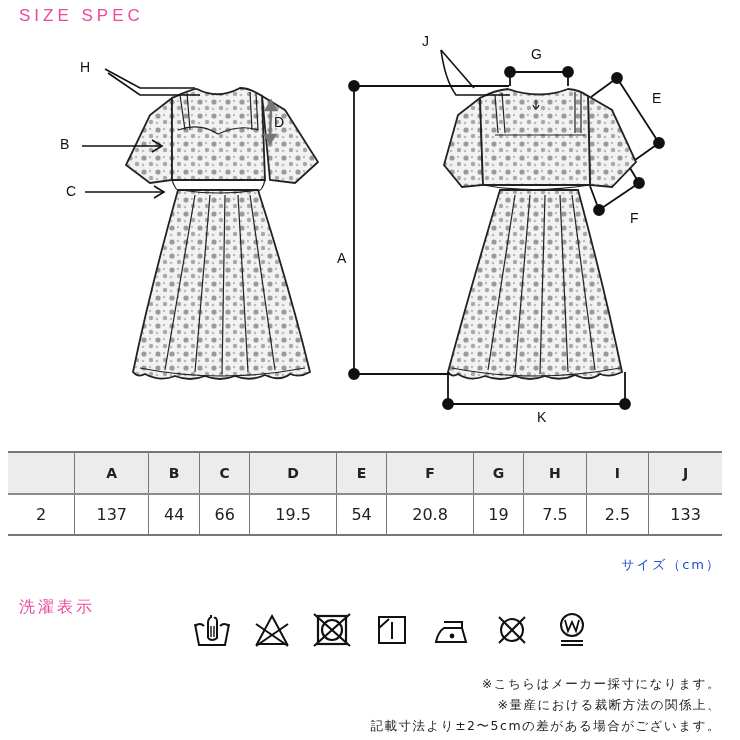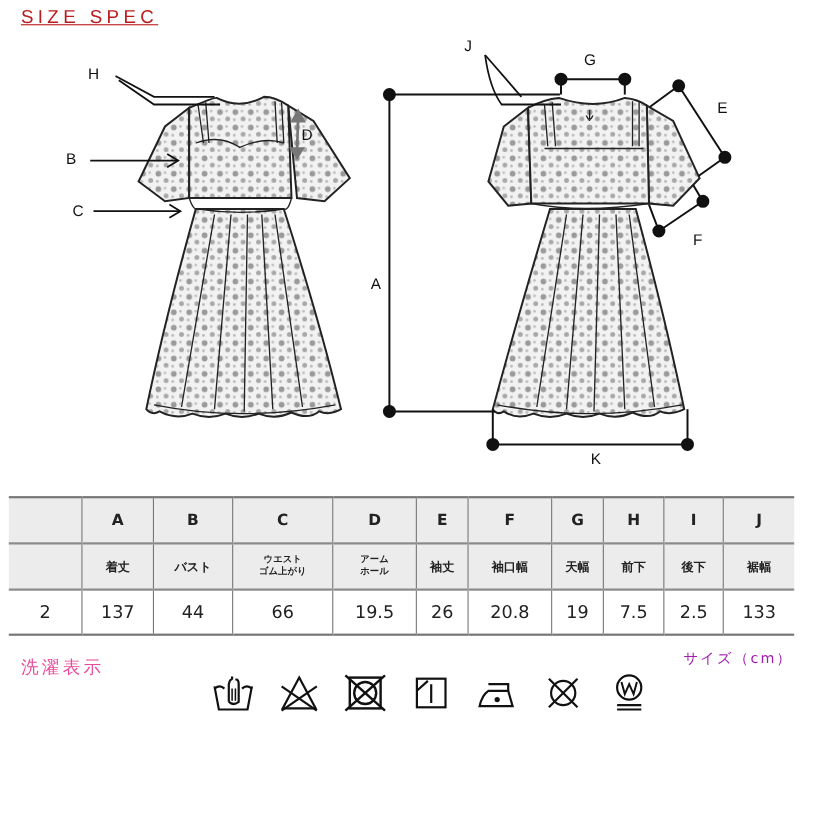--- a/index.html
+++ b/index.html
@@ -1,36 +1,36 @@
 <!DOCTYPE html>
 <html><head>
 <meta charset="utf-8">
 <style>
   html, body { margin:0; padding:0; background:#ffffff; }
   body { width:740px; height:740px; position:relative; overflow:hidden;
          font-family:"DejaVu Sans", sans-serif; color:#222; }
   .title { position:absolute; left:19px; top:6px; font-size:17px; letter-spacing:4px;
-           color:#b91c1c; font-family:"Liberation Sans", sans-serif;text-decoration:underline; }
+           color:#ec4899; font-family:"Liberation Sans", sans-serif; }
   svg.illus { position:absolute; left:0; top:0; }
   .lbl { position:absolute; font-size:14px; color:#111; font-family:"Liberation Sans", sans-serif; }
 
   table.spec { position:absolute; left:8px; top:451px; width:714px; border-collapse:collapse;
                font-family:"DejaVu Sans", sans-serif; }
   table.spec td { border-left:1px solid #777; border-right:1px solid #777; text-align:center; padding:0; }
   table.spec tr:first-child td { border-top:2px solid #777; }
   table.spec tr:last-child td { border-bottom:2px solid #777; }
   table.spec td:first-child { border-left:none; }
   table.spec td:last-child { border-right:none; }
   tr.letters td { background:#ececec; height:40px; font-size:14px; font-weight:bold; border-bottom:2px solid #8a8a8a; }
   tr.names td { background:#ececec; height:40px; font-size:11px; font-weight:bold; line-height:13px; border-bottom:2px solid #8a8a8a; }
   tr.names td.small { font-size:8.5px; line-height:11px; }
   tr.values td { height:39px; font-size:16px; background:#fff; }
   td.col0 { width:66px; }
 
-  .unit { position:absolute; right:19px; top:590px; font-size:13px; letter-spacing:2px; color:#a21caf; }
+  .unit { position:absolute; right:19px; top:556px; font-size:13px; letter-spacing:2px; color:#1d4ed8; }
   .wash-label { position:absolute; left:19px; top:597px; font-size:16px; letter-spacing:3px; color:#ec4899; }
   .care { position:absolute; left:182px; top:608px; display:flex; gap:0; }
   .care .ic { width:60px; height:44px; display:flex; align-items:center; justify-content:center; }
   .notes { position:absolute; right:19px; top:673px; text-align:right; font-size:12.5px;
            line-height:21px; letter-spacing:1.5px; color:#222; }
 </style>
 </head>
 <body>
 
 <div class="title">SIZE SPEC</div>
@@ -165,42 +165,27 @@
     <td>B</td>
     <td>C</td>
     <td>D</td>
     <td>E</td>
     <td>F</td>
     <td>G</td>
     <td>H</td>
     <td>I</td>
     <td>J</td>
   </tr>
-  <tr class="names">
-    <td class="col0"></td>
-    <td>着丈</td>
-    <td>バスト</td>
-    <td class="small" style="white-space:pre-line;">ウエスト
-ゴム上がり</td>
-    <td class="small" style="white-space:pre-line;">アーム
-ホール</td>
-    <td>袖丈</td>
-    <td>袖口幅</td>
-    <td>天幅</td>
-    <td>前下</td>
-    <td>後下</td>
-    <td>裾幅</td>
-  </tr>
   <tr class="values">
     <td class="col0">2</td>
     <td>137</td>
     <td>44</td>
     <td>66</td>
     <td>19.5</td>
-    <td>26</td>
+    <td>54</td>
     <td>20.8</td>
     <td>19</td>
     <td>7.5</td>
     <td>2.5</td>
     <td>133</td>
   </tr>
 </tbody>
   </table>
 
 <div class="unit">サイズ（cm）</div>
@@ -255,13 +240,16 @@
     <svg width="40" height="40" viewBox="0 0 40 40" fill="none" stroke="#111" stroke-width="2">
       <circle cx="20" cy="15" r="11"></circle>
       <path d="M13,10 L16,21 L20,12 L24,21 L27,10" stroke-width="1.8"></path>
       <line x1="9" y1="31" x2="31" y2="31"></line>
       <line x1="9" y1="35" x2="31" y2="35"></line>
     </svg>
   </div>
 </div>
 
 <div class="notes">
+  <div>※こちらはメーカー採寸になります。</div>
+  <div>※量産における裁断方法の関係上、</div>
+  <div>記載寸法より±2〜5cmの差がある場合がございます。</div>
 </div>
 
 </body></html>

